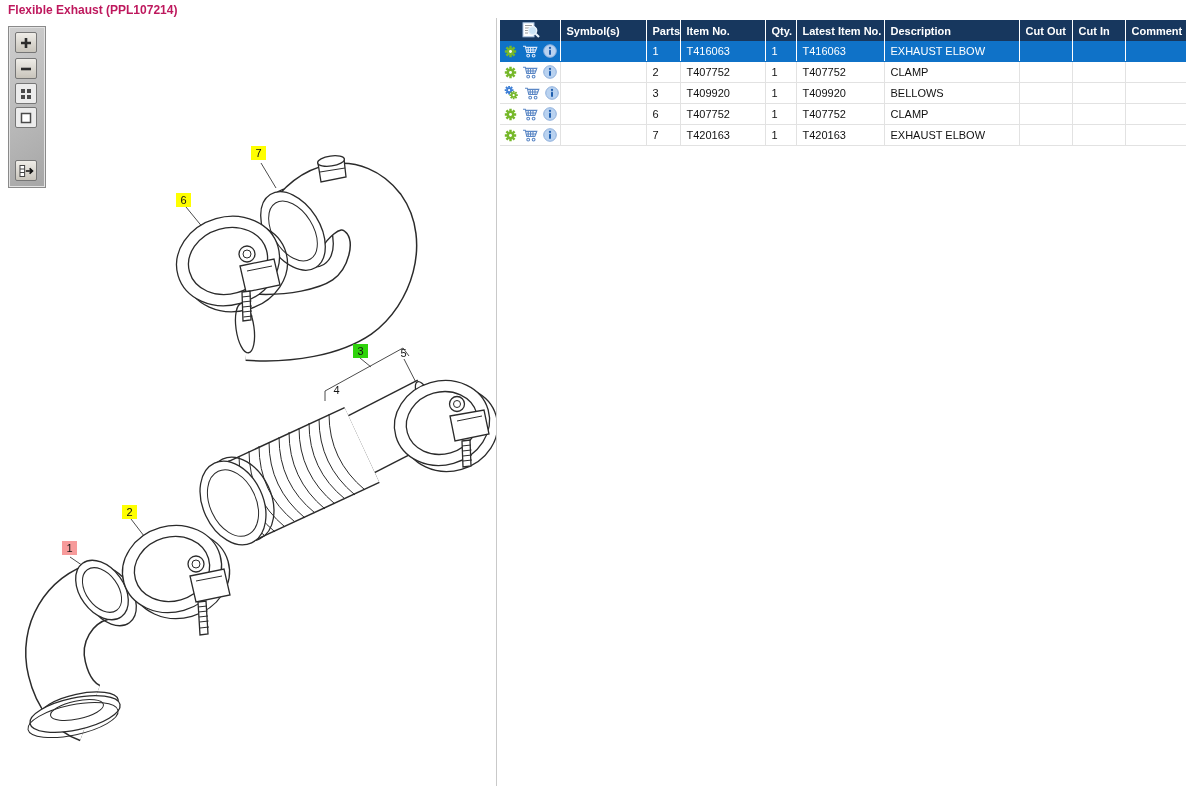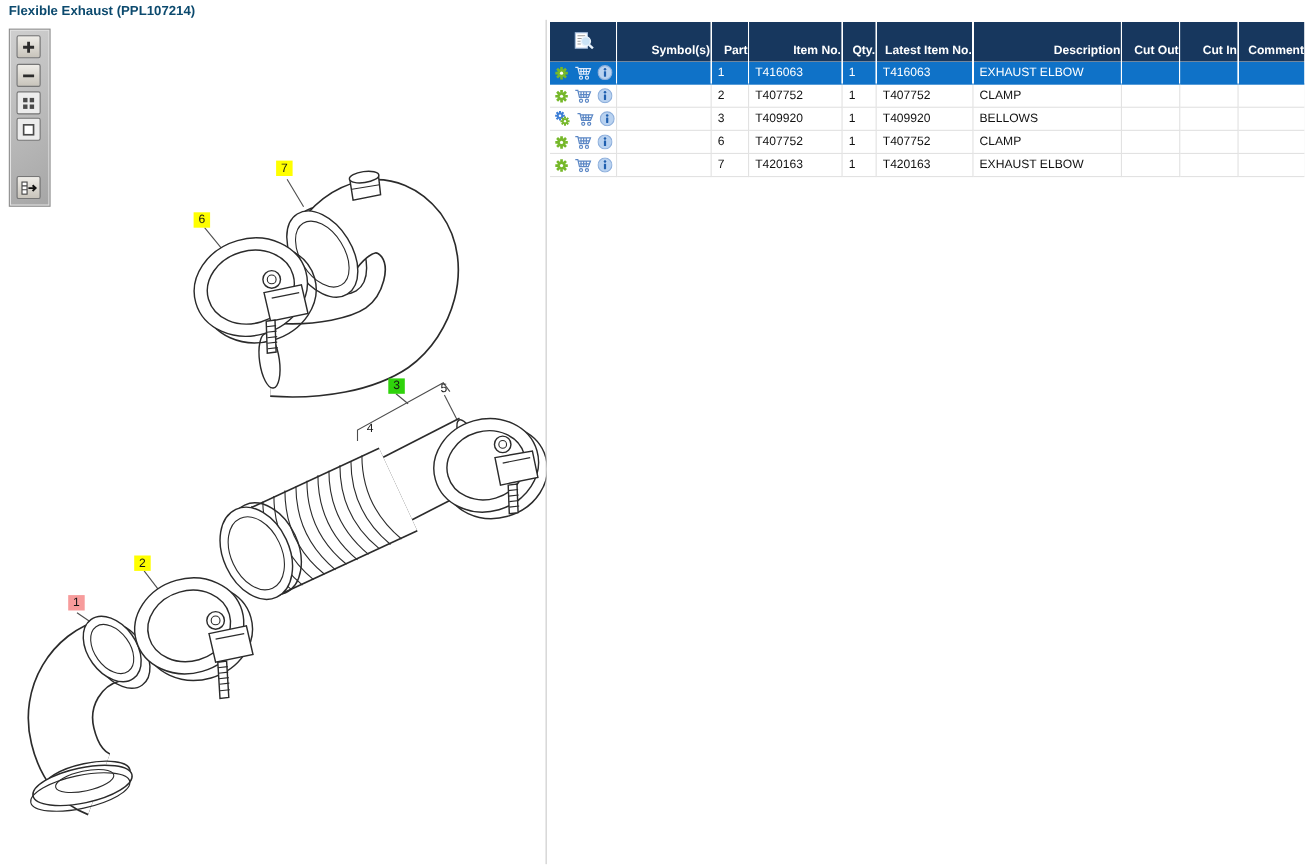--- a/index.html
+++ b/index.html
@@ -1,18 +1,18 @@
 <!DOCTYPE html>
 <html><head>
 <meta charset="utf-8">
 <style>
   html,body{margin:0;padding:0;background:#fff;}
   .page{position:relative;width:1186px;height:786px;background:#fff;overflow:hidden;
         font-family:"Liberation Sans",sans-serif;}
-  .title{position:absolute;left:8px;top:3px;font-size:12px;font-weight:bold;color:#0c4a6e;white-space:nowrap;}
+  .title{position:absolute;left:8px;top:3px;font-size:12px;font-weight:bold;color:#be185d;white-space:nowrap;}
 
   
   .toolbar{position:absolute;left:8px;top:26px;width:36px;height:160px;
            background:linear-gradient(145deg,#cfcfcf,#a6a6a6);
            border:1px solid #8a8a8a;box-shadow:inset 0 0 0 1px #e3e3e3;}
   .tb{position:absolute;left:6px;width:22px;height:21px;padding:0;margin:0;
       background:linear-gradient(#efede8,#c8c4bb);border:1px solid #767676;border-radius:2px;
       display:flex;align-items:center;justify-content:center;cursor:pointer;}
   .tb2{background:#ececec;}
   .tb svg{display:block;}
@@ -28,22 +28,22 @@
   .callout.green{background:#2FD30B;}
   .callout.pink{background:#F79B9B;}
   .callout.plain{background:transparent;}
 
   .watermark{position:absolute;left:536px;top:374px;font-size:29px;font-weight:bold;
              color:#3A6B9D;letter-spacing:7px;white-space:nowrap;}
 
   
   table.parts{position:absolute;left:500px;top:20px;border-collapse:collapse;table-layout:fixed;
               width:686px;font-size:11px;}
-  table.parts th{background:#17375E;color:#fff;font-weight:600;text-align:right;height:20px;
-                 padding:16px 0 0 6px;border-right:1px solid rgba(255,255,255,.45);
+  table.parts th{background:#17375E;color:#fff;font-weight:600;text-align:left;height:20px;
+                 padding:1px 0 0 6px;border-right:1px solid rgba(255,255,255,.45);
                  white-space:nowrap;overflow:hidden;}
   table.parts th.iconcol{padding:0;text-align:center;}
   table.parts td{background:#fff;color:#111;height:20px;padding:0 0 0 6px;
                  border-right:1px solid #e2e2e2;border-bottom:1px solid #e2e2e2;
                  white-space:nowrap;overflow:hidden;}
   table.parts td.icons{padding:0 0 0 4px;}
   .iconrow{display:flex;align-items:center;gap:5px;height:20px;}
   tr.selected td{background:#0F72C8;color:#fff;border-right-color:rgba(255,255,255,.5);
                  border-bottom-color:#0F72C8;}
   tr.selected .cart-use{color:#dfeafa;}
@@ -230,21 +230,21 @@
       <tr>
         <th class="iconcol">
           <svg width="22" height="16" viewBox="0 0 22 16">
             <rect x="4" y="0.8" width="11" height="14" fill="#fff" stroke="#A9C2E0" stroke-width="1"></rect>
             <path d="M6 3.5h7M6 6h7M6 8.5h3M6 11h3" stroke="#9a9a9a" stroke-width="1" fill="none"></path>
             <circle cx="13.6" cy="8.6" r="4.1" fill="#CBE3F5" stroke="#E8F2FB" stroke-width="1.4"></circle>
             <path d="M16.6 11.7L20 15" stroke="#E8F2FB" stroke-width="2.2" fill="none"></path>
           </svg>
         </th>
         <th>Symbol(s)</th>
-        <th>Part</th>
+        <th>Parts</th>
         <th>Item No.</th>
         <th>Qty.</th>
         <th>Latest Item No.</th>
         <th>Description</th>
         <th>Cut Out</th>
         <th>Cut In</th>
         <th>Comment</th>
       </tr>
     </thead>
     <tbody>

